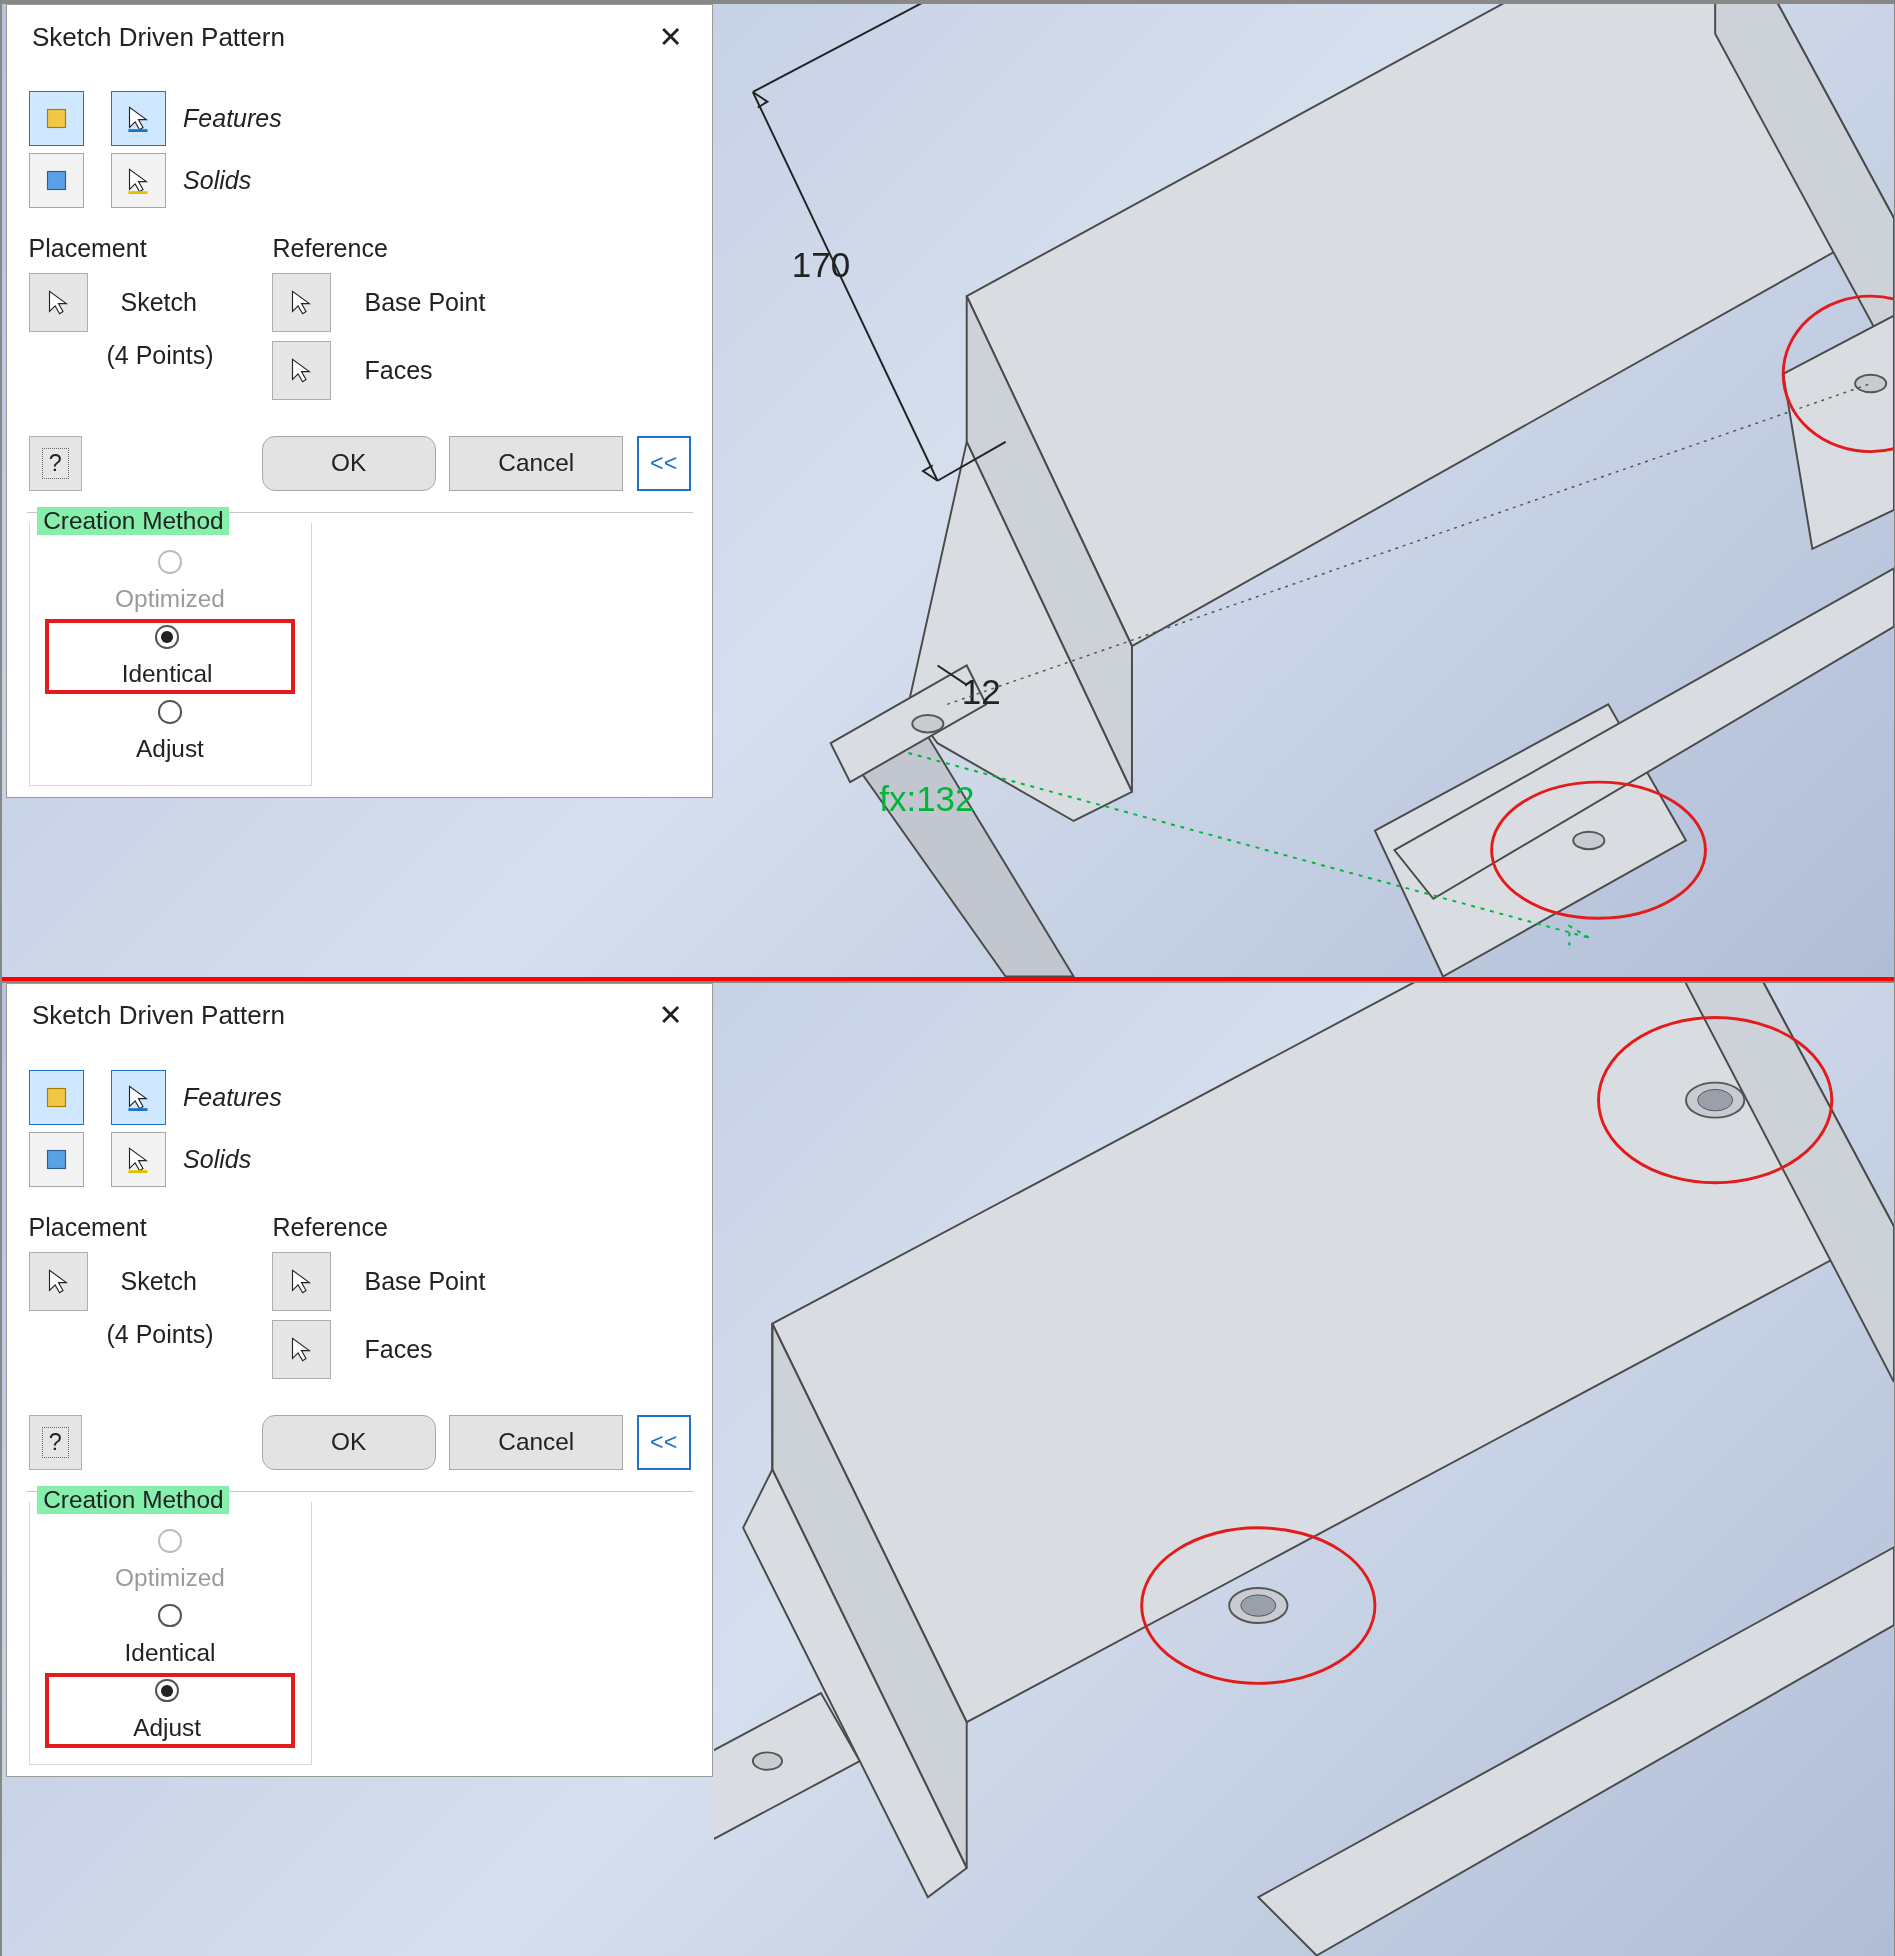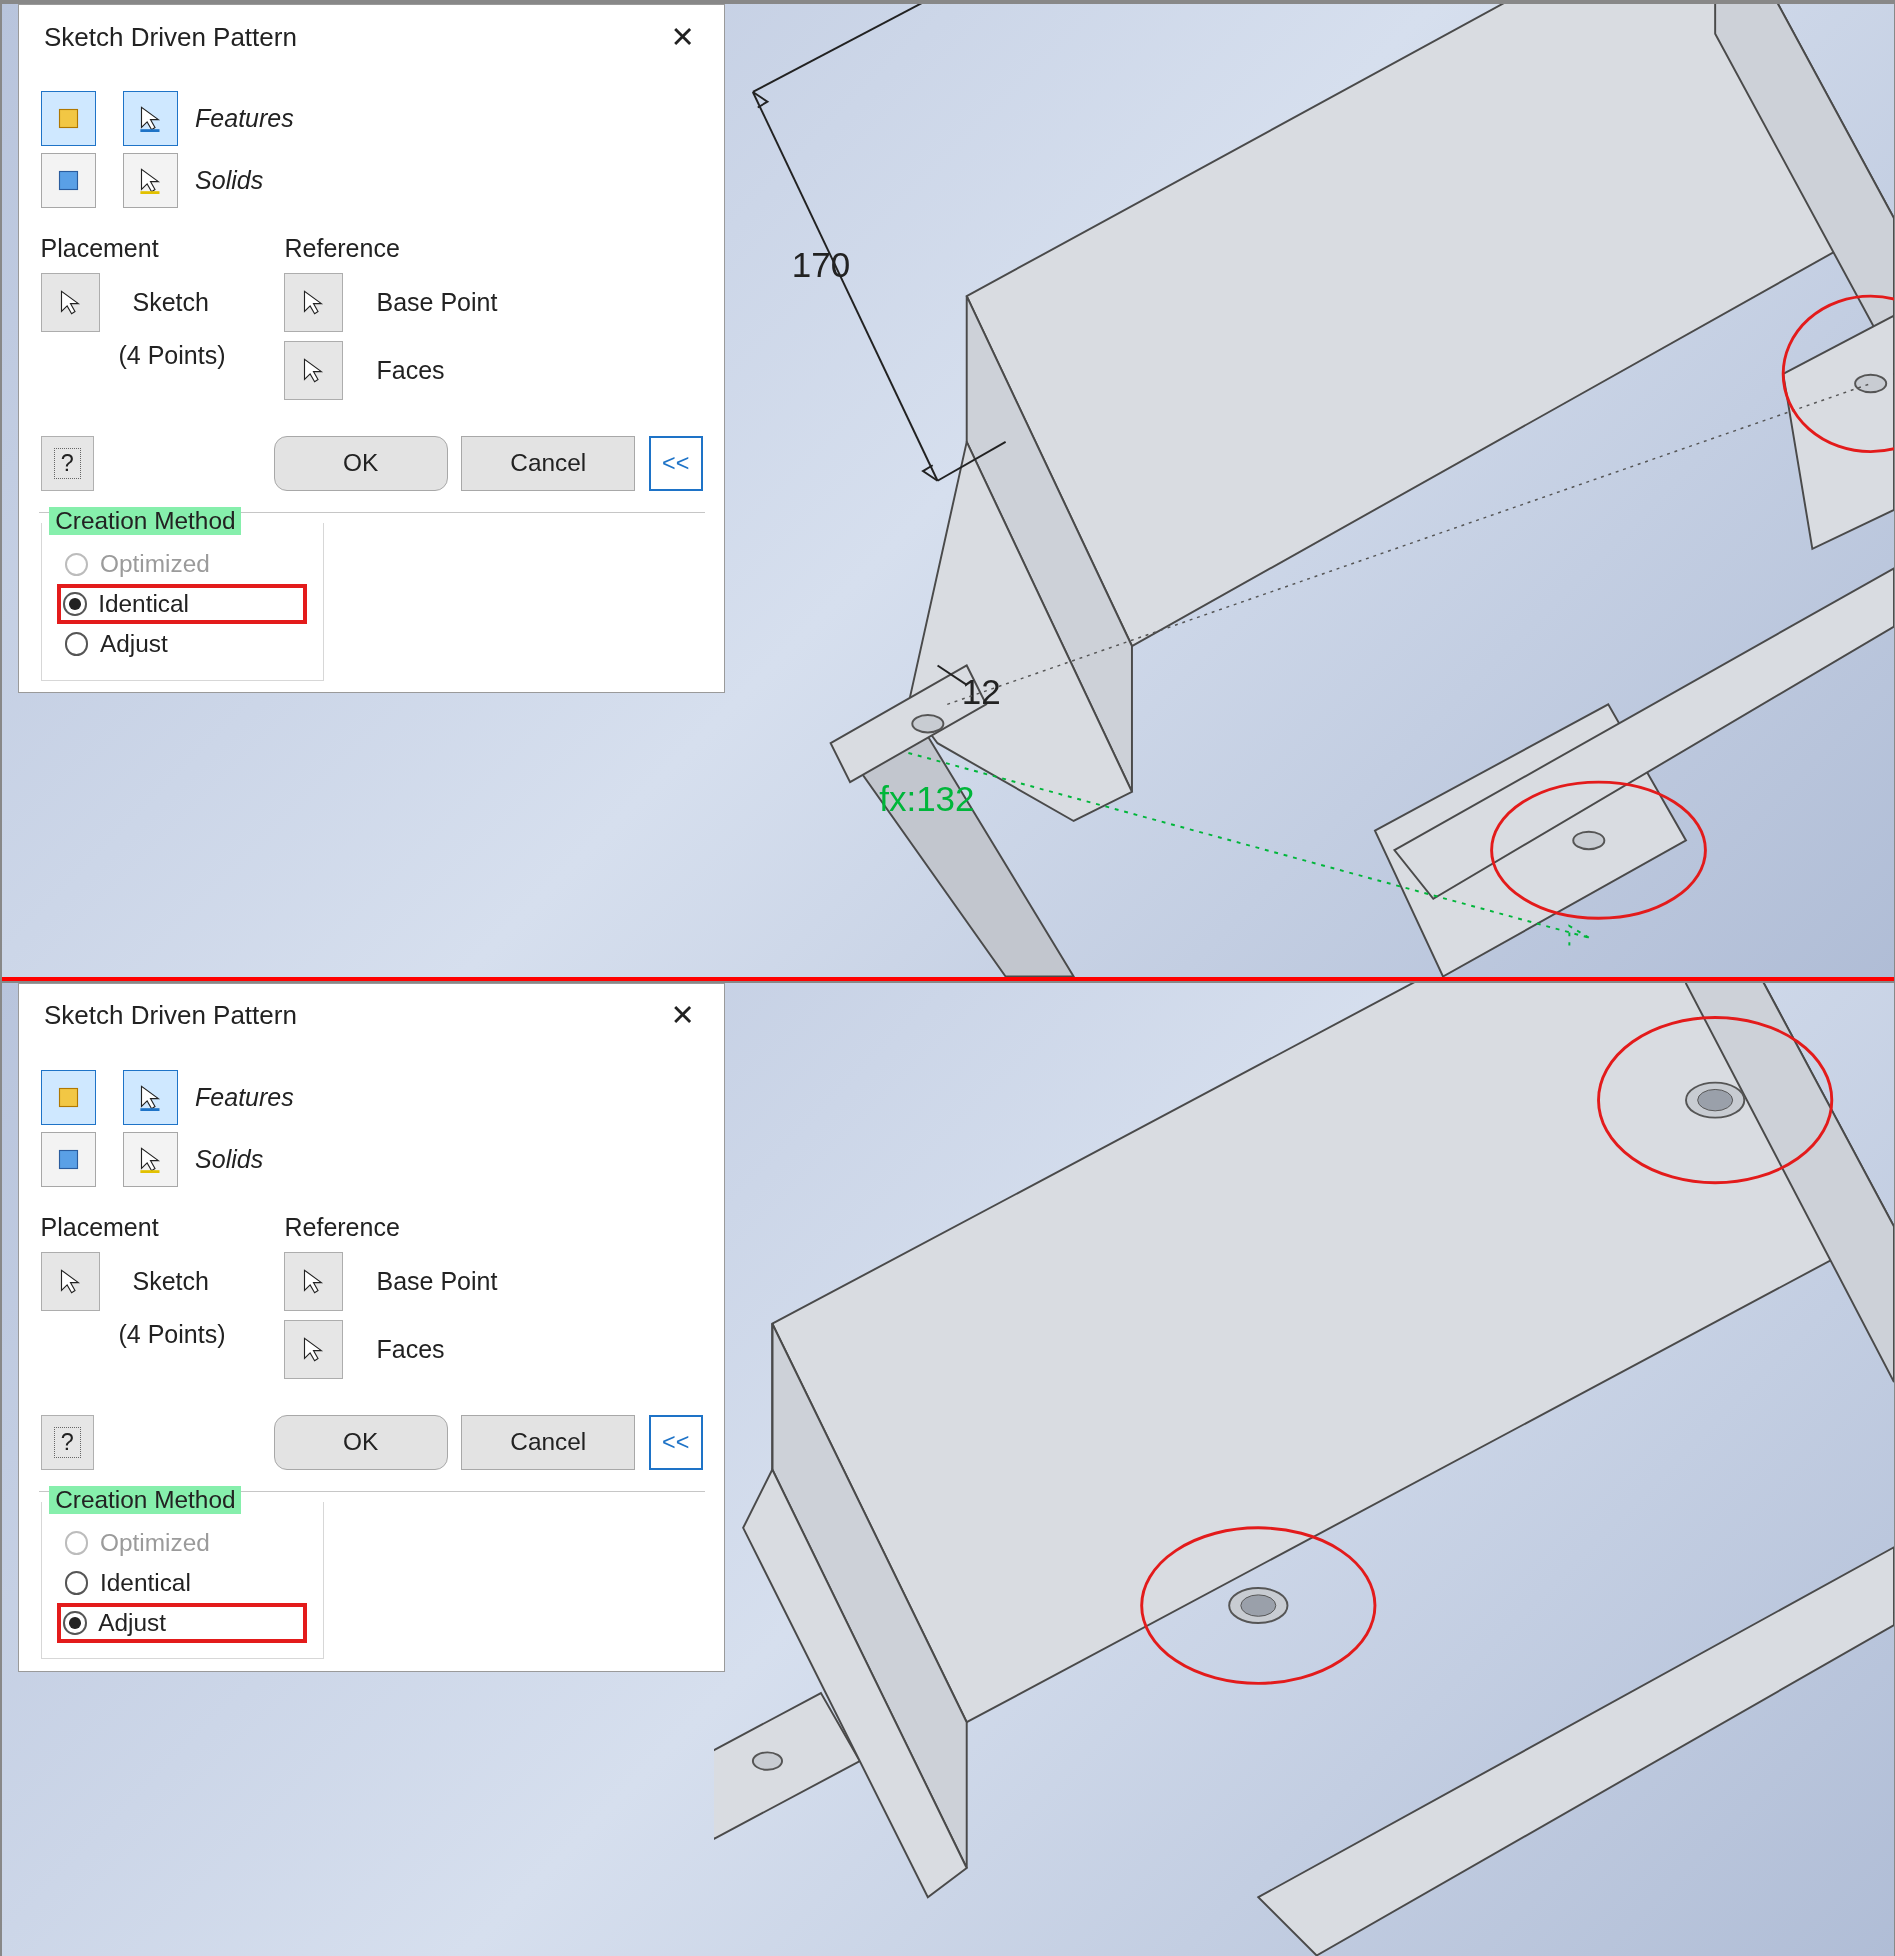--- a/index.html
+++ b/index.html
@@ -23,21 +23,21 @@
     border-top: 2px solid #888;
   }
   .divider-red {
     height: 3.9px;
     background: #ff0000;
   }
   
   .dialog {
     position: absolute;
     top: 0;
-    left: 16px;
+    left: 4px;
     width: 707px;
     background: #fff;
     border: 1px solid #9a9a9a;
     padding-bottom: 11.7px;
   }
   .dlg-title {
     display: flex;
     align-items: center;
     justify-content: space-between;
     padding: 13.7px 19.5px 13.7px 25px;
@@ -164,20 +164,21 @@
     background: #86efac;
     padding: 0 5.9px;
     font-size: 24.4px;
   }
   .radio-row {
     display: flex;
     align-items: center;
     gap: 11.7px;
     font-size: 24.4px;
     padding: 5.9px 3.9px;
+    flex-direction: column;
   }
   .radio {
     width: 23.4px;
     height: 23.4px;
     border: 2px solid #555;
     border-radius: 50%;
     display: inline-flex;
     align-items: center;
     justify-content: center;
   }

